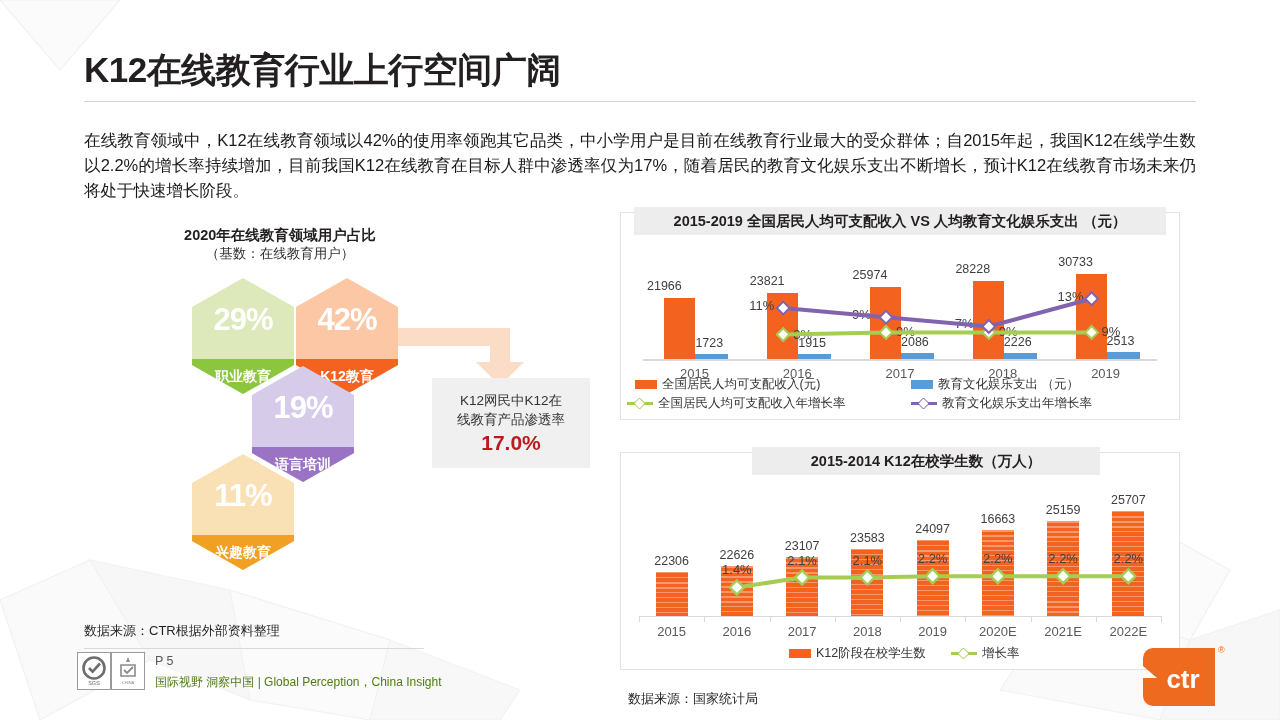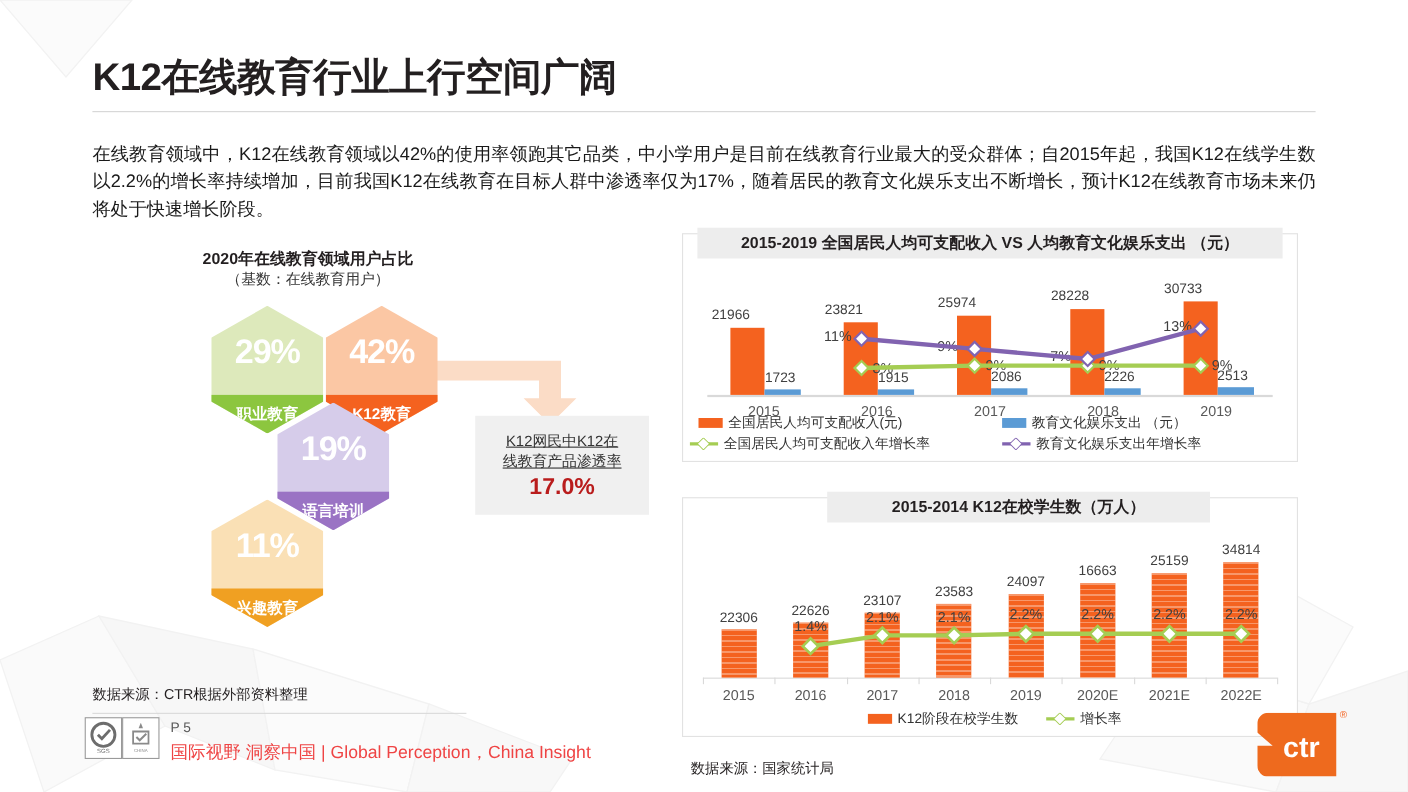--- a/index.html
+++ b/index.html
@@ -57,21 +57,21 @@
     font-size:14px; font-weight:bold; color:#fff;
   }
 
   
   .arrow-path { position:absolute; left:392px; top:322px; z-index:2; }
   .callout {
     position:absolute; left:432px; top:378px; width:158px; height:90px;
     background:#f0f0f0; z-index:3;
     display:flex; flex-direction:column; align-items:center; justify-content:center;
   }
-  .callout .t { font-size:13.5px; color:#333; line-height:19px; text-align:center;text-decoration:underline; }
+  .callout .t { font-size:13.5px; color:#333; line-height:19px; text-align:center; }
   .callout .v { font-size:21px; font-weight:bold; color:#b91c1c; margin-top:2px; }
 
   
   .panel { position:absolute; background:#fff; border:1px solid #e2e2e2; z-index:3; }
   #panel-top { left:620px; top:212px; width:560px; height:208px; }
   #panel-bot { left:620px; top:452px; width:560px; height:218px; }
   .panel-title {
     position:absolute; background:#ededed; font-size:14.5px; font-weight:bold;
     color:#231f20; text-align:center; line-height:28px; z-index:5; white-space:nowrap;
   }
@@ -110,21 +110,21 @@
   .src-left {
     position:absolute; left:84px; top:622px; font-size:13px; color:#231f20; z-index:3;
   }
   .src-right {
     position:absolute; left:628px; top:690px; font-size:13px; color:#231f20; z-index:3;
   }
   .foot-rule { position:absolute; left:84px; top:648px; width:340px; height:1px; background:#d9d9d9; z-index:3;}
   .cert { position:absolute; left:77px; top:652px; z-index:3; display:flex; }
   .cert-box { width:34px; height:38px; border:1px solid #9a9a9a; background:#fff; position:relative; }
   .page-no { position:absolute; left:155px; top:654px; font-size:12.5px; color:#595959; z-index:3; }
-  .slogan { position:absolute; left:155px; top:674px; font-size:16px; color:#ef4444; z-index:3; }
+  .slogan { position:absolute; left:155px; top:674px; font-size:12px; color:#4d7c0f; z-index:3; }
 
   .ctr-logo { position:absolute; left:1143px; top:648px; width:72px; height:58px; z-index:4; }
   .ctr-reg { position:absolute; left:1218px; top:645px; font-size:9px; color:#f4621f; z-index:4; }
 </style>
 </head>
 <body>
 
 <svg class="bg-poly" viewBox="0 0 1280 720" preserveAspectRatio="none">
   <g fill="none" stroke="#f2f2f2" stroke-width="1.2">
     <polygon points="0,600 90,560 150,660 40,720" fill="#fafafa"></polygon>
@@ -281,21 +281,21 @@
       <div class="axis-line" style="left: 279px; top: 163px; width: 1px; height: 6px;"></div>
       <div class="bar-striped" style="left: 360.875px; top: 77.2725px; width: 32px; height: 85.7275px;"></div>
       <div class="vlab" style="left: 342.875px; top: 59.2725px; width: 68px;">16663</div>
       <div class="xlab" style="left: 344.25px; top: 171px; width: 65.25px;">2020E</div>
       <div class="axis-line" style="left: 344.25px; top: 163px; width: 1px; height: 6px;"></div>
       <div class="bar-striped" style="left: 426.125px; top: 67.6513px; width: 32px; height: 95.3487px;"></div>
       <div class="vlab" style="left: 408.125px; top: 49.6512px; width: 68px;">25159</div>
       <div class="xlab" style="left: 409.5px; top: 171px; width: 65.25px;">2021E</div>
       <div class="axis-line" style="left: 409.5px; top: 163px; width: 1px; height: 6px;"></div>
       <div class="bar-striped" style="left: 491.375px; top: 57.8329px; width: 32px; height: 105.167px;"></div>
-      <div class="vlab" style="left: 473.375px; top: 39.8329px; width: 68px;">34814</div>
+      <div class="vlab" style="left: 473.375px; top: 39.8329px; width: 68px;">25707</div>
       <div class="xlab" style="left: 474.75px; top: 171px; width: 65.25px;">2022E</div>
       <div class="axis-line" style="left: 474.75px; top: 163px; width: 1px; height: 6px;"></div>
       <div class="axis-line" style="left: 540px; top: 163px; width: 1px; height: 6px;"></div>
       <div class="plab" style="left: 95.875px; top: 109.4px; width: 40px; text-align: center;">1.4%</div>
       <div class="plab" style="left: 161.125px; top: 99.6px; width: 40px; text-align: center;">2.1%</div>
       <div class="plab" style="left: 226.375px; top: 99.6px; width: 40px; text-align: center;">2.1%</div>
       <div class="plab" style="left: 291.625px; top: 98.2px; width: 40px; text-align: center;">2.2%</div>
       <div class="plab" style="left: 356.875px; top: 98.2px; width: 40px; text-align: center;">2.2%</div>
       <div class="plab" style="left: 422.125px; top: 98.2px; width: 40px; text-align: center;">2.2%</div>
       <div class="plab" style="left: 487.375px; top: 98.2px; width: 40px; text-align: center;">2.2%</div>

